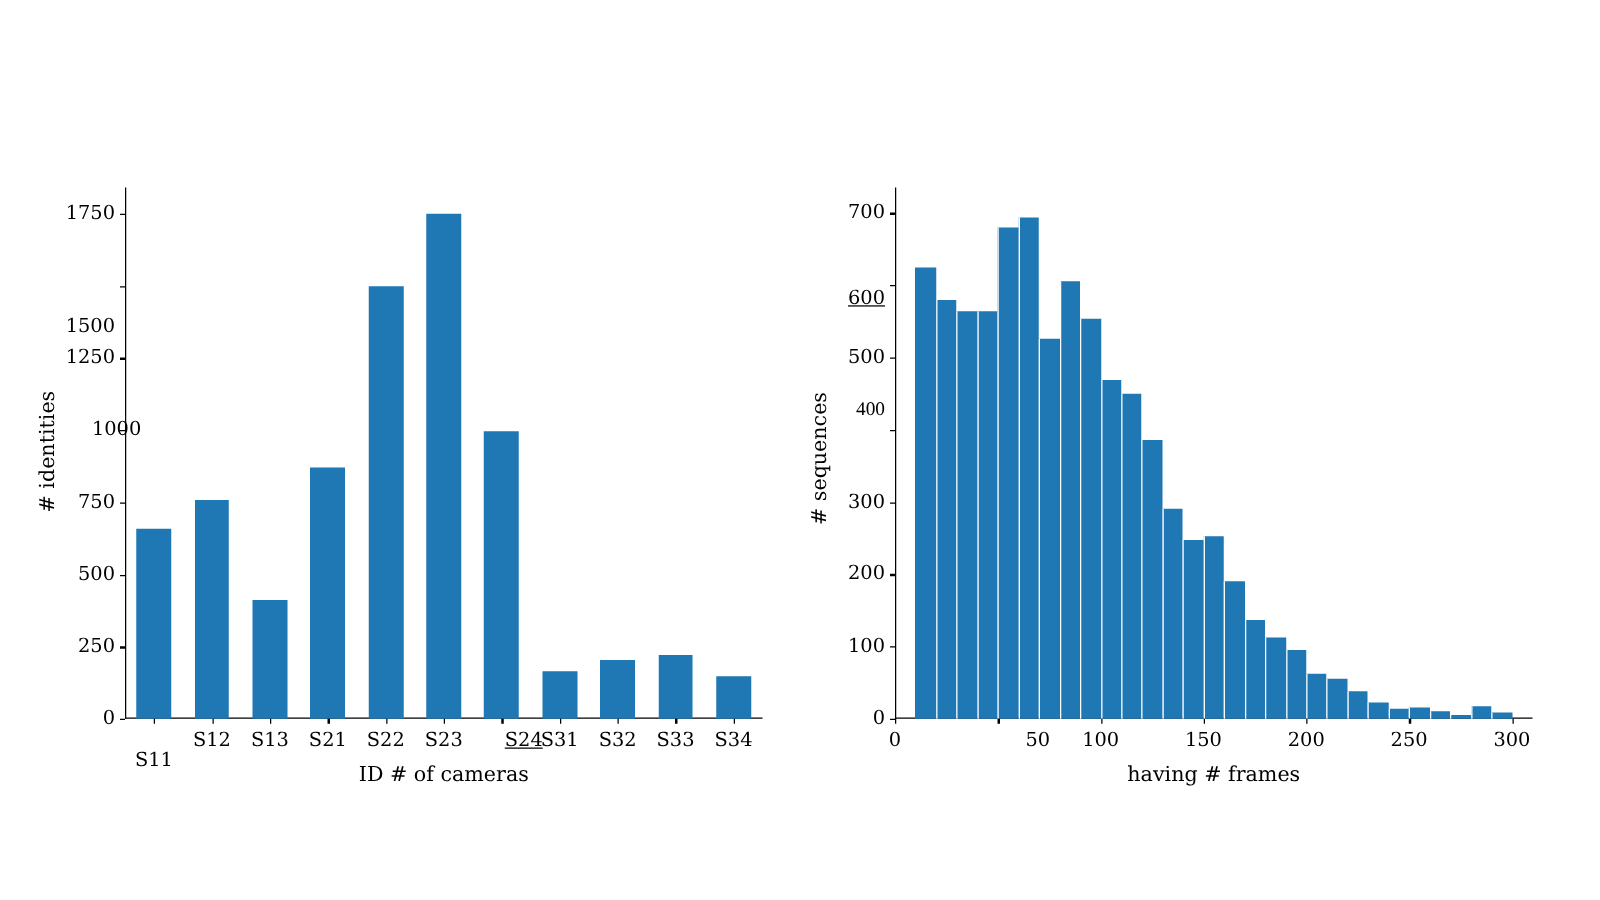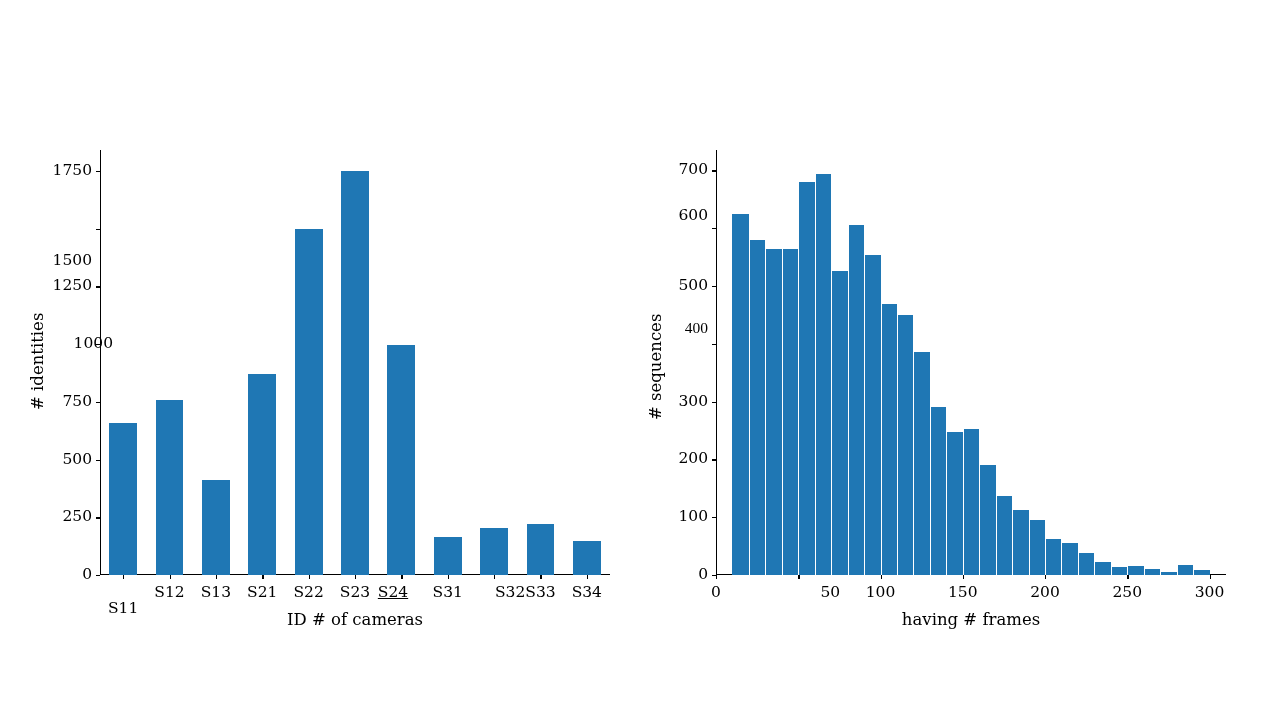--- a/index.html
+++ b/index.html
@@ -138,25 +138,25 @@
           <div class="ticklabel ticklabel-x" style="left: 69.5455px; top: 435px;">S12</div>
           <div class="tick tick-x" style="left: 115.909px; top: 425px;"></div>
           <div class="ticklabel ticklabel-x" style="left: 115.909px; top: 435px;">S13</div>
           <div class="tick tick-x" style="left: 162.273px; top: 425px;"></div>
           <div class="ticklabel ticklabel-x" style="left: 162.273px; top: 435px;">S21</div>
           <div class="tick tick-x" style="left: 208.636px; top: 425px;"></div>
           <div class="ticklabel ticklabel-x" style="left: 208.636px; top: 435px;">S22</div>
           <div class="tick tick-x" style="left: 255px; top: 425px;"></div>
           <div class="ticklabel ticklabel-x" style="left: 255px; top: 435px;">S23</div>
           <div class="tick tick-x" style="left: 301.364px; top: 425px;"></div>
-          <div class="ticklabel ticklabel-x" style="left: 293px; top: 435px; text-decoration: underline;">S24</div>
+          <div class="ticklabel ticklabel-x" style="left: 319px; top: 435px; text-decoration: underline;">S24</div>
           <div class="tick tick-x" style="left: 347.727px; top: 425px;"></div>
           <div class="ticklabel ticklabel-x" style="left: 347.727px; top: 435px;">S31</div>
           <div class="tick tick-x" style="left: 394.091px; top: 425px;"></div>
-          <div class="ticklabel ticklabel-x" style="left: 394.091px; top: 435px; margin-left: 16px;">S32</div>
+          <div class="ticklabel ticklabel-x" style="left: 394.091px; top: 435px;">S32</div>
           <div class="tick tick-x" style="left: 440.455px; top: 425px;"></div>
           <div class="ticklabel ticklabel-x" style="left: 440.455px; top: 435px;">S33</div>
           <div class="tick tick-x" style="left: 486.818px; top: 425px;"></div>
           <div class="ticklabel ticklabel-x" style="left: 486.818px; top: 435px;">S34</div>
         </div>
     </div>
 
     <div class="axis-title axis-title-x" id="xlabel-left" style="left:355px; top:612px;">ID # of cameras</div>
 
     <div class="axis-title axis-title-y" id="ylabel-left" style="left:30px; top:410px;"># identities</div>
@@ -205,21 +205,21 @@
           <div class="ticklabel ticklabel-y" style="left: -54px; width: 46px; top: 367.177px;">100</div>
           <div class="tick tick-y" style="left: -4px; top: 309.354px;"></div>
           <div class="ticklabel ticklabel-y" style="left: -54px; width: 46px; top: 309.354px;">200</div>
           <div class="tick tick-y" style="left: -4px; top: 251.531px;"></div>
           <div class="ticklabel ticklabel-y" style="left: -54px; width: 46px; top: 251.531px;">300</div>
           <div class="tick tick-y" style="left: -4px; top: 193.707px;"></div>
           <div class="ticklabel ticklabel-y" style="left: -54px; width: 46px; top: 178px; font-family: Liberation Serif, serif;">400</div>
           <div class="tick tick-y" style="left: -4px; top: 135.884px;"></div>
           <div class="ticklabel ticklabel-y" style="left: -54px; width: 46px; top: 135.884px;">500</div>
           <div class="tick tick-y" style="left: -4px; top: 78.0612px;"></div>
-          <div class="ticklabel ticklabel-y" style="left: -54px; width: 46px; top: 66px;">600</div>
+          <div class="ticklabel ticklabel-y" style="left: -54px; width: 46px; top: 89px; text-decoration: underline;">600</div>
           <div class="tick tick-y" style="left: -4px; top: 20.2381px;"></div>
           <div class="ticklabel ticklabel-y" style="left: -54px; width: 46px; top: 20.2381px;">700</div>
         </div>
       <div id="xticks-right">
           <div class="tick tick-x" style="left: 0px; top: 425px;"></div>
           <div class="ticklabel ticklabel-x" style="left: 0px; top: 435px;">0</div>
           <div class="tick tick-x" style="left: 82.2581px; top: 425px;"></div>
           <div class="ticklabel ticklabel-x" style="left: 82.2581px; top: 435px; margin-left: 32px;">50</div>
           <div class="tick tick-x" style="left: 164.516px; top: 425px;"></div>
           <div class="ticklabel ticklabel-x" style="left: 164.516px; top: 435px;">100</div>

